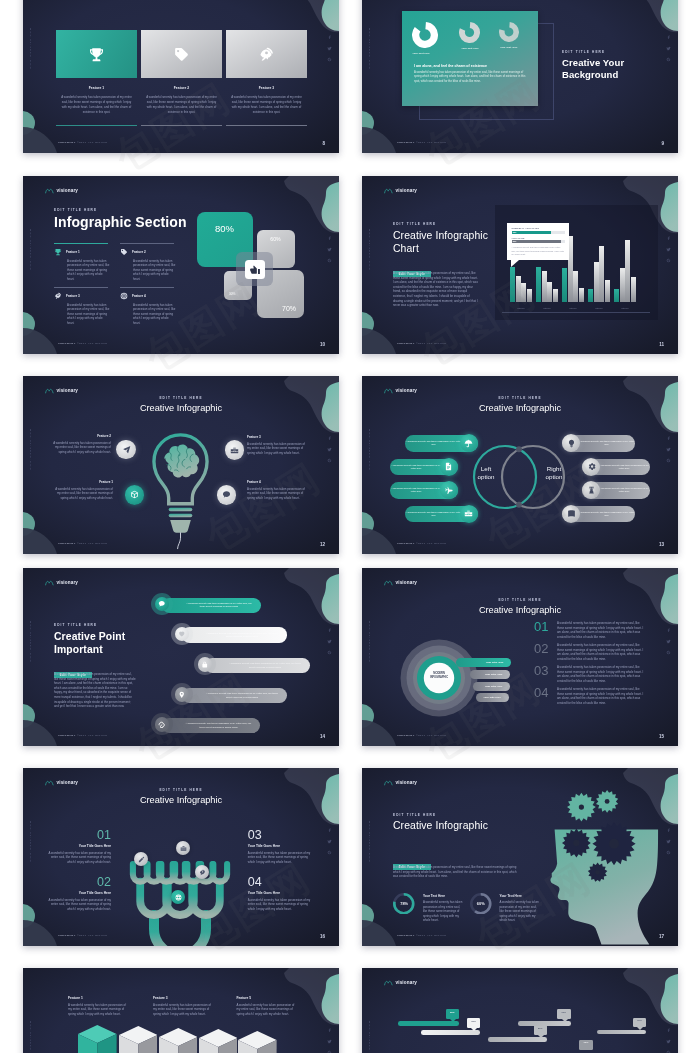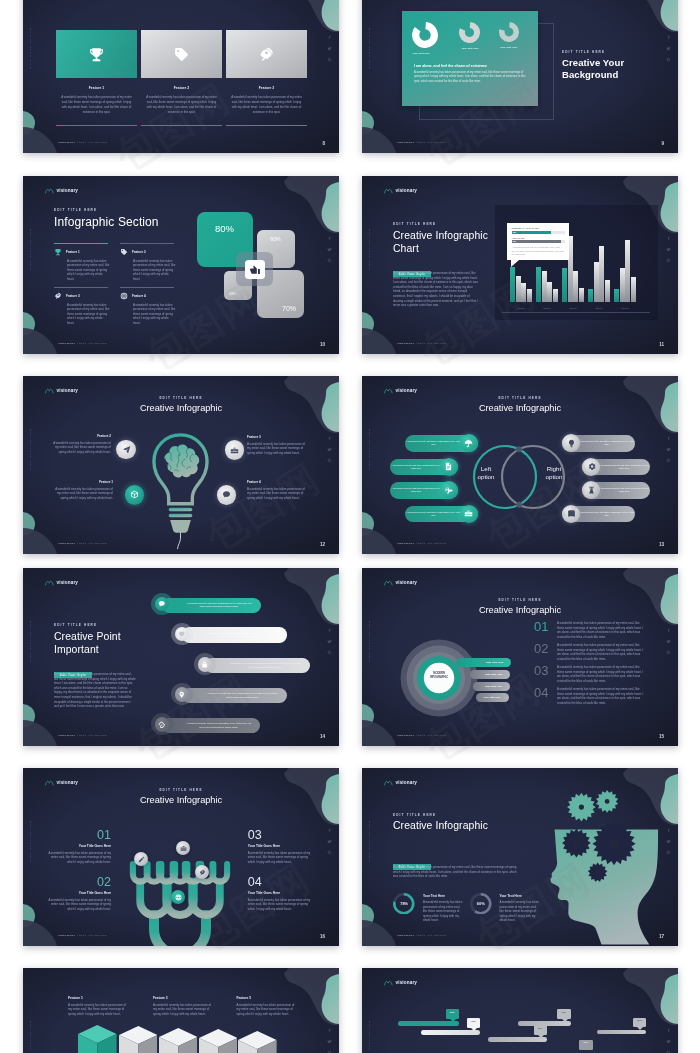--- a/index.html
+++ b/index.html
@@ -237,21 +237,21 @@
           </span>
           <span>
             <svg viewBox="0 0 24 24" style="width:5px;height:5px;fill:#454b69;display:block">
               <path d="M12 10.4v3.1h5.1c-.2 1.3-1.5 3.9-5.1 3.9a5.4 5.4 0 1 1 0-10.8c1.7 0 2.8.7 3.4 1.3l2.3-2.2A8.5 8.5 0 1 0 12 20.5c4.9 0 8.2-3.4 8.2-8.3 0-.6-.1-1-.2-1.5H12z"></path>
             </svg>
           </span>
         </div>
         <div class="ft">VISIONARY <em>©2017 ALL RIGHTS</em></div>
         <div class="pno">10</div>
         <div class="kicker" style="position:absolute;left:31px;top:32px">EDIT TITLE HERE</div>
-        <div class="h1" style="position:absolute;left:31px;top:40px;font-size:12px;font-weight:400">Infographic Section</div>
+        <div class="h1" style="position:absolute;left:31px;top:40px;font-size:14px;font-weight:700">Infographic Section</div>
         <div style="position:absolute;left:31px;top:67px;width:54px;height:.7px;background:#2ea99c"></div>
         <div style="position:absolute;left:97px;top:67px;width:54px;height:.7px;background:#5d6480"></div>
         <div style="position:absolute;left:31px;top:111px;width:54px;height:.7px;background:#5d6480"></div>
         <div style="position:absolute;left:97px;top:111px;width:54px;height:.7px;background:#5d6480"></div>
         <div style="position:absolute;left:31px;top:72px;width:56px">
           <div style="display:flex;align-items:center;gap:4px">
             <svg viewBox="0 0 24 24" style="width:8px;height:8px;fill:#3fc0ae;display:block;">
               <path d="M6 3h12v1.6h3.2v2.6c0 2.9-2 5.2-4.6 5.7-.7 1.3-1.9 2.3-3.3 2.7v3.1h2.4c1 0 1.8.8 1.8 1.8v.9H6.5v-.9c0-1 .8-1.8 1.8-1.8h2.4v-3.1c-1.4-.4-2.6-1.4-3.3-2.7C4.8 12.4 2.8 10.1 2.8 7.2V4.6H6V3zm0 3.2H4.4v1c0 1.7 1 3.1 2.4 3.6-.5-1-.8-2-.8-3.1V6.2zm12 0v1.5c0 1.1-.3 2.1-.8 3.1 1.4-.5 2.4-1.9 2.4-3.6v-1H18z"></path>
             </svg>
             <span style="font-size:3.1px;font-weight:700;color:#e6e9f3">Feature 1</span>
@@ -687,21 +687,21 @@
           </span>
           <span>
             <svg viewBox="0 0 24 24" style="width:5px;height:5px;fill:#454b69;display:block">
               <path d="M12 10.4v3.1h5.1c-.2 1.3-1.5 3.9-5.1 3.9a5.4 5.4 0 1 1 0-10.8c1.7 0 2.8.7 3.4 1.3l2.3-2.2A8.5 8.5 0 1 0 12 20.5c4.9 0 8.2-3.4 8.2-8.3 0-.6-.1-1-.2-1.5H12z"></path>
             </svg>
           </span>
         </div>
         <div class="ft">VISIONARY <em>©2017 ALL RIGHTS</em></div>
         <div class="pno">14</div>
         <div class="kicker" style="position:absolute;left:31px;top:55px">EDIT TITLE HERE</div>
-        <div class="h1" style="position:absolute;left:31px;top:62px;font-size:10.4px;font-weight:400;line-height:13px;white-space:pre-line">Creative Point
+        <div class="h1" style="position:absolute;left:31px;top:62px;font-size:10.4px;font-weight:700;line-height:13px;white-space:pre-line">Creative Point
 Important</div>
         <div style="position:absolute;left:31px;top:94px"><span class="badge">Edit Your Style</span></div>
         <div class="body" style="position:absolute;left:31px;top:104px;width:82px">A wonderful serenity has taken possession of my entire soul, like these sweet mornings of spring which I enjoy with my whole heart. I am alone, and feel the charm of existence in this spot, which was created for the bliss of souls like mine. I am so happy, my dear friend, so absorbed in the exquisite sense of mere tranquil existence, that I neglect my talents. I should be incapable of drawing a single stroke at the present moment; and yet I feel that I never was a greater artist than now.</div>
         <div style="position:absolute;left:139px;top:29.6px;width:99px;height:15.4px;border-radius:7.7px;background:linear-gradient(90deg,#1fa08f,#2cbaa6);display:flex;align-items:center;padding-left:22px;box-sizing:border-box">
           <span style="font-size:2.3px;line-height:3.4px;color:#eefbf8;padding-right:7px;text-align:center">A wonderful serenity has taken possession of my entire soul, like these sweet mornings of spring which</span>
         </div>
         <div style="position:absolute;left:128px;top:25px;width:22px;height:22px;border-radius:50%;background:rgba(42,166,150,.45);display:flex;align-items:center;justify-content:center">
           <span style="width:14.5px;height:14.5px;border-radius:50%;background:radial-gradient(circle at 38% 32%,#2dbba7,#17897b);display:flex;align-items:center;justify-content:center">
             <svg viewBox="0 0 24 24" style="width:7.5px;height:7.5px;fill:#ffffff;display:block;">
               <path d="M12 3C6.8 3 2.5 6.4 2.5 10.6c0 2.4 1.4 4.5 3.6 5.9-.2 1.3-.9 2.6-1.9 3.6 1.9-.2 3.6-.9 4.9-1.9 1 .2 1.9.4 2.9.4 5.2 0 9.5-3.4 9.5-7.9S17.2 3 12 3z"></path>

